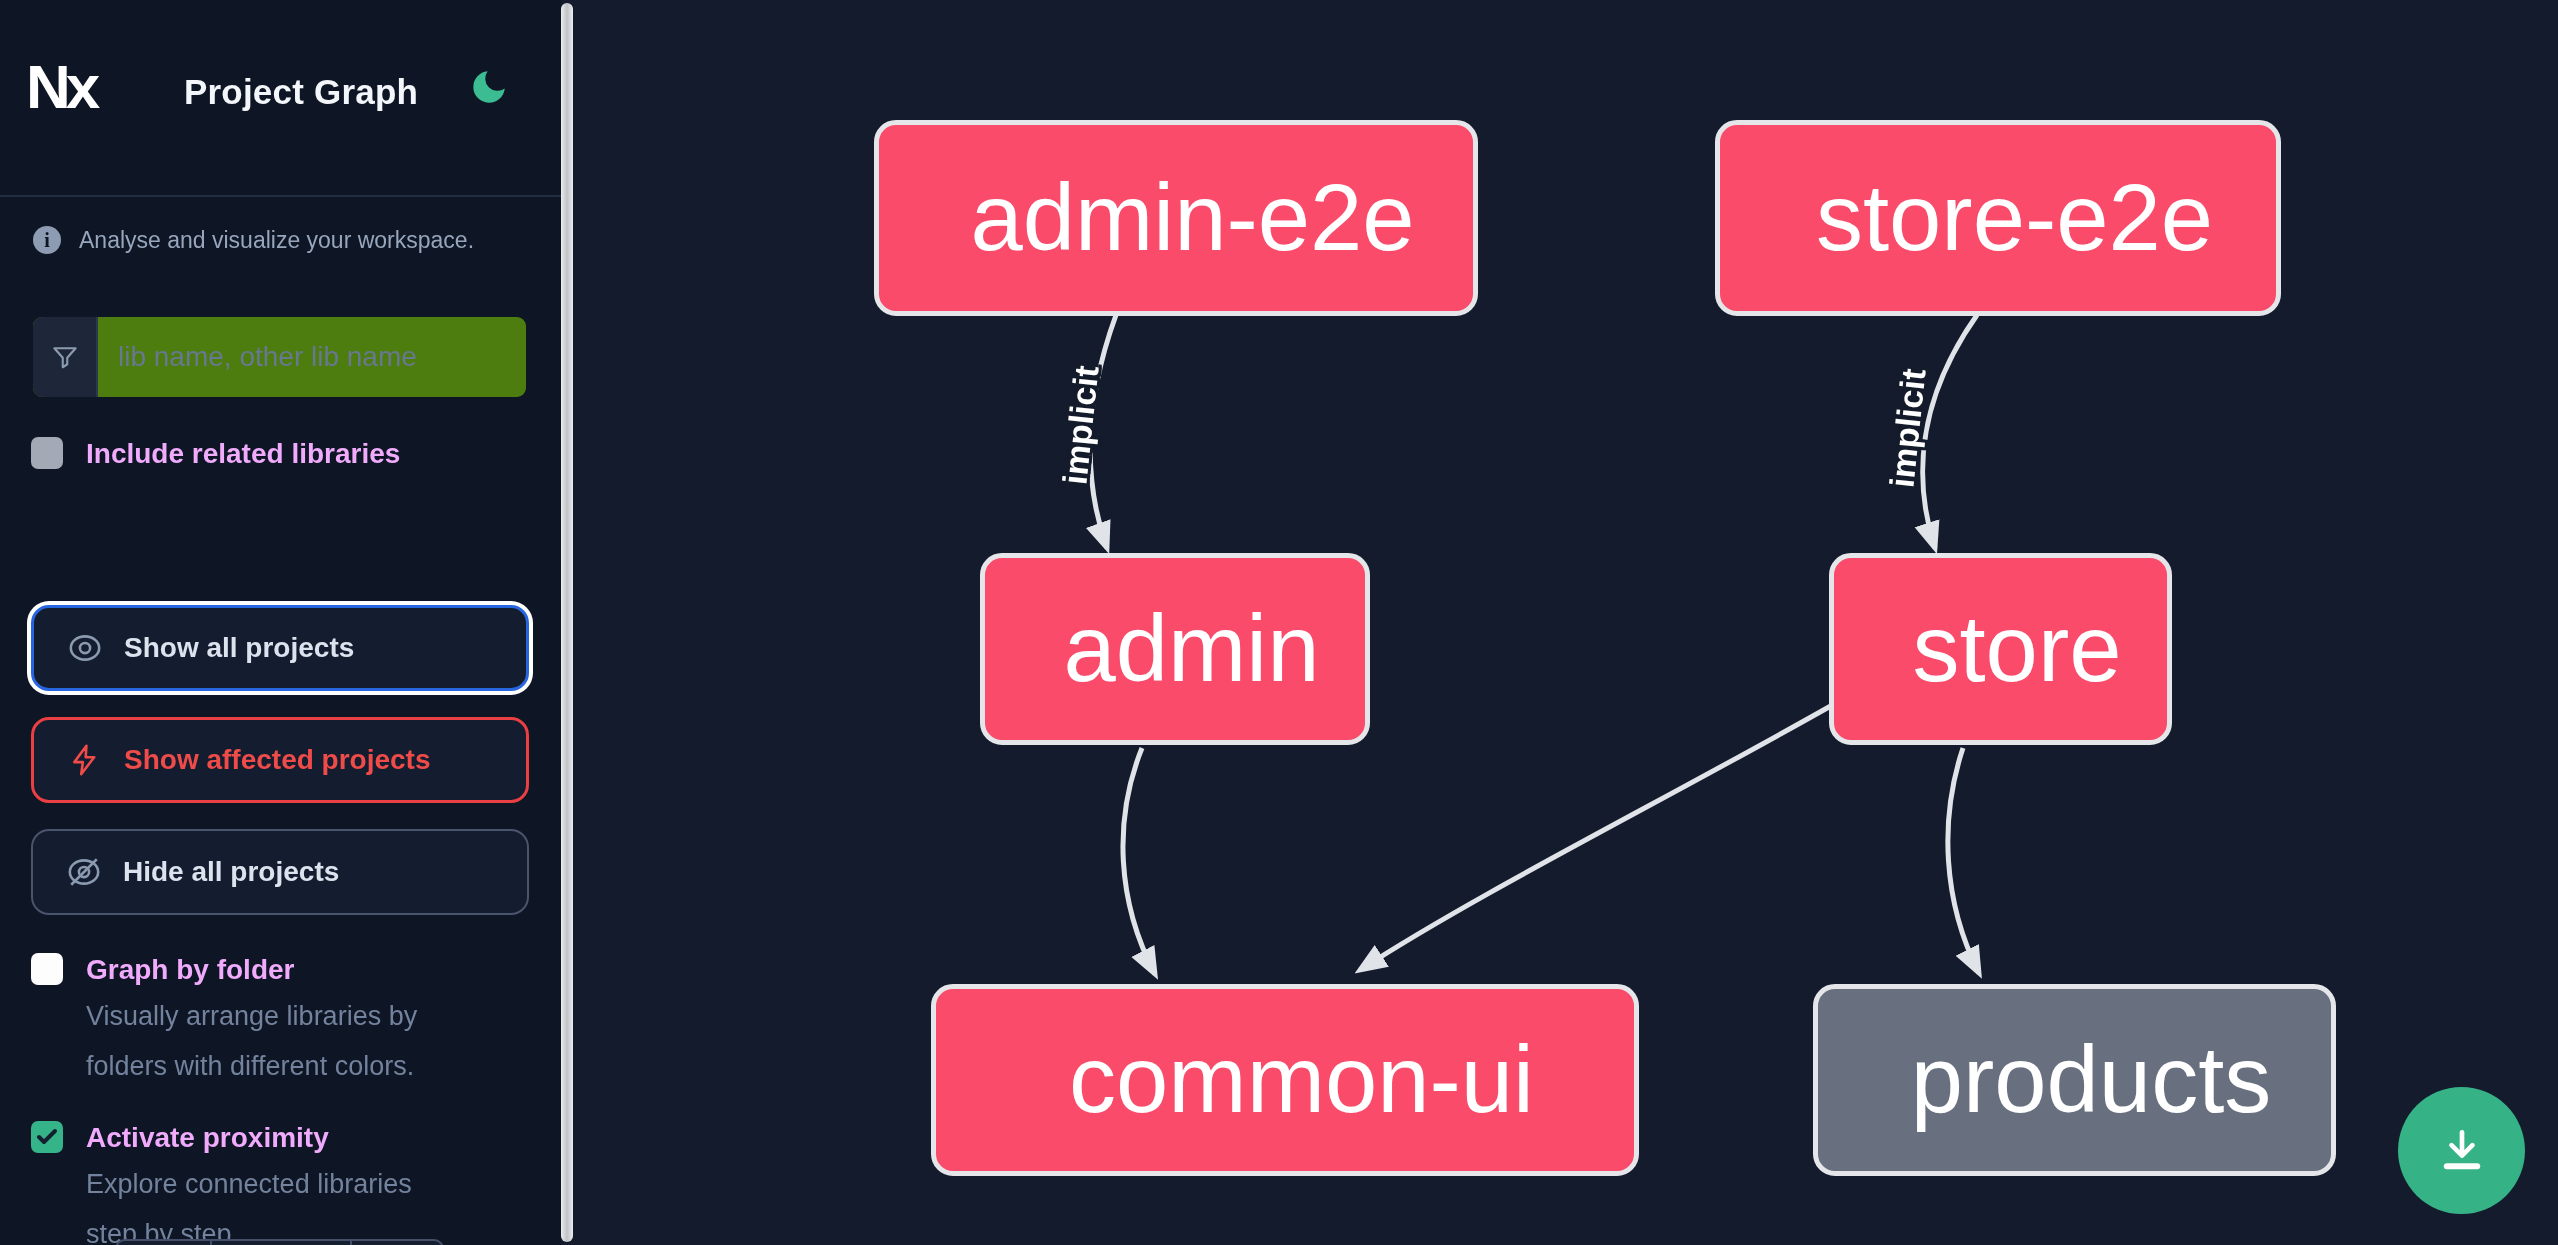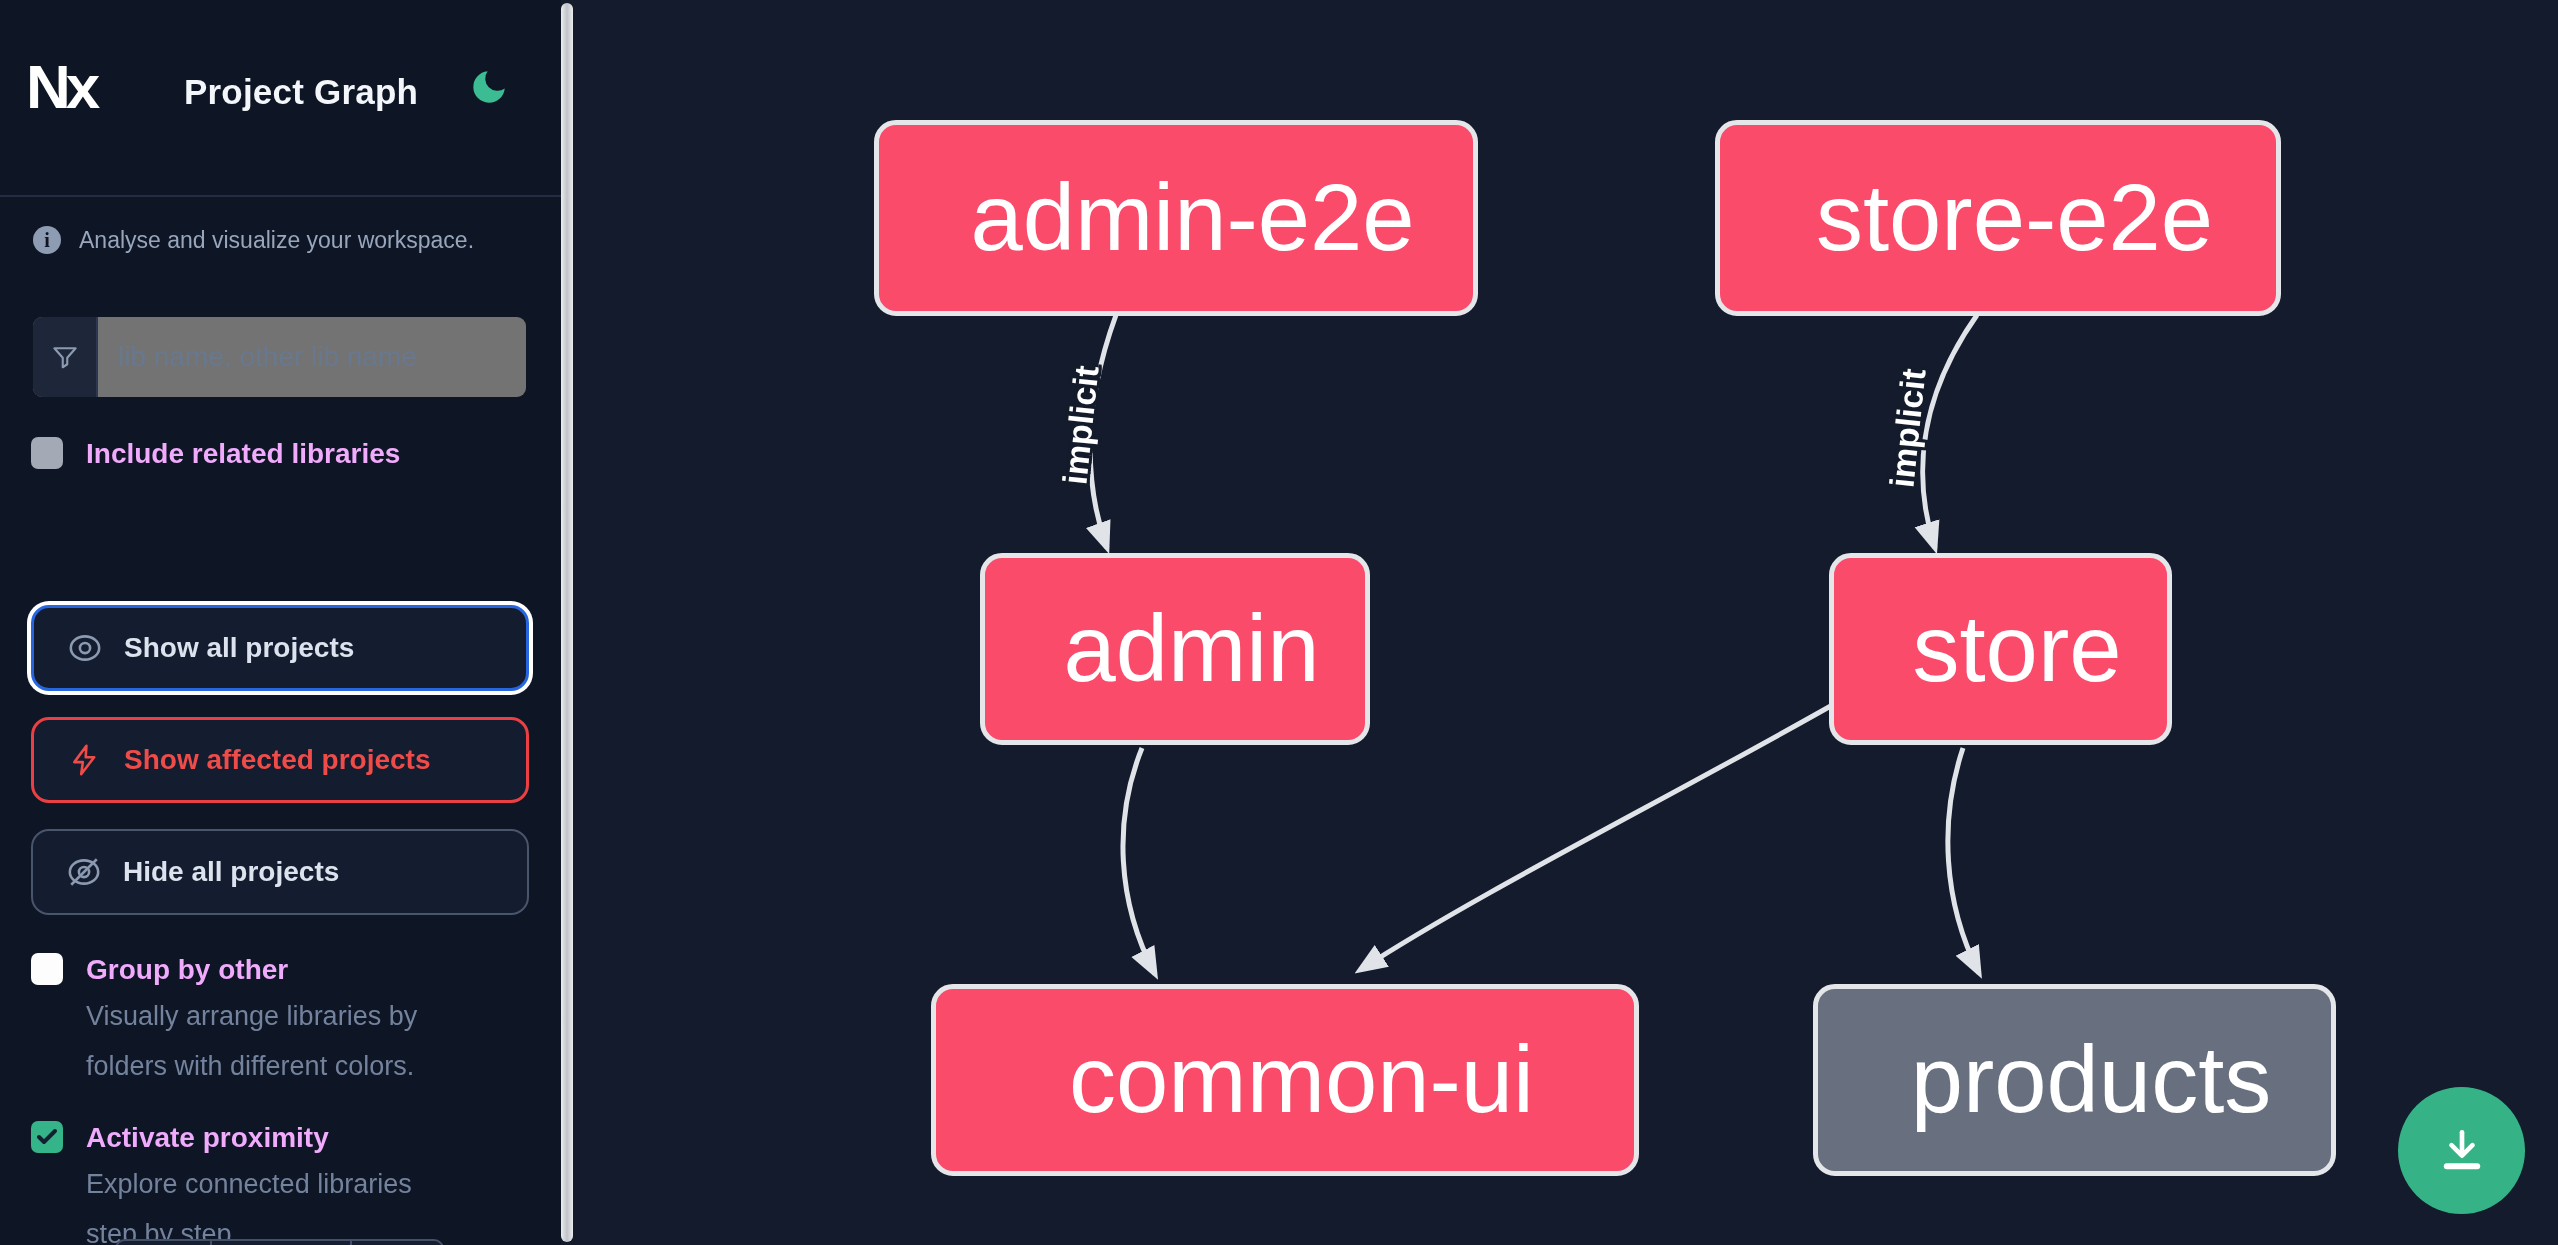--- a/index.html
+++ b/index.html
@@ -14,21 +14,21 @@
   .hdr-divider{position:absolute;left:0;top:195px;width:561px;height:2px;background:#222d44;}
   .logo{position:absolute;left:26px;top:48px;width:100px;height:76px;color:#fff;
         font-weight:900;font-size:62px;letter-spacing:-5px;display:flex;align-items:center;}
   .logo em{font-style:normal;}
   .title{position:absolute;left:184px;top:72px;font-size:35px;font-weight:700;color:#f3f6fa;letter-spacing:.2px;}
   .moon{position:absolute;left:468px;top:66px;width:42px;height:42px;}
   .info-row{position:absolute;left:33px;top:226px;display:flex;align-items:center;gap:18px;}
   .info-badge{width:28px;height:28px;border-radius:50%;background:#8d9cb3;color:#0e1524;
       font-weight:700;font-size:20px;display:flex;align-items:center;justify-content:center;font-family:"Liberation Serif",serif;}
   .info-text{font-size:23px;color:#97a6bc;}
-  .searchbox{position:absolute;left:33px;top:317px;width:493px;height:80px;background:#737373;
+  .searchbox{position:absolute;left:33px;top:317px;width:493px;height:80px;background:#4d7c0f;
       border-radius:9px;display:flex;align-items:stretch;overflow:hidden;}
   .search-icon-cell{width:63px;display:flex;align-items:center;justify-content:center;
       background:#1d2739;border-right:2px solid #2c3850;}
   .searchbox input{flex:1;background:transparent;border:none;outline:none;color:#c7d2e4;
       font-size:28px;padding:0 20px;font-family:inherit;}
   .searchbox input::placeholder{color:#68788f;opacity:1;}
   .cb{position:absolute;width:32px;height:32px;border-radius:7px;}
   .cb.gray{background:#a3aab6;}
   .cb.white{background:#fdfdfd;}
   .cb.green{background:#36b489;display:flex;align-items:center;justify-content:center;}
@@ -144,21 +144,21 @@
     <button class="btn plain" style="top:829px;">
       <svg class="bico" viewBox="0 0 24 24" fill="none" stroke="#8b9ab0" stroke-width="1.8">
         <ellipse cx="12" cy="12" rx="10" ry="8.2"></ellipse>
           <circle cx="12" cy="12" r="3.6"></circle>
         <line x1="3" y1="21" x2="21" y2="3"></line>
       </svg>
       <span class="lbl">Hide all projects</span>
     </button>
 
     <div class="cb white" style="left:31px;top:953px;"></div>
-    <div class="opt-label" style="left:86px;top:954px;">Group by other</div>
+    <div class="opt-label" style="left:86px;top:954px;">Graph by folder</div>
     <div class="opt-desc" style="left:86px;top:991px;width:345px;">Visually arrange libraries by folders with different colors.</div>
 
     <div class="cb green" style="left:31px;top:1121px;">
       <svg width="24" height="24" viewBox="0 0 24 24" fill="none" stroke="#12202f" stroke-width="4" stroke-linecap="round" stroke-linejoin="round">
         <polyline points="20 6 9 17 4 12"></polyline>
       </svg>
     </div>
     <div class="opt-label" style="left:86px;top:1122px;">Activate proximity</div>
     <div class="opt-desc" style="left:86px;top:1159px;width:350px;">Explore connected libraries step by step.</div>
 

